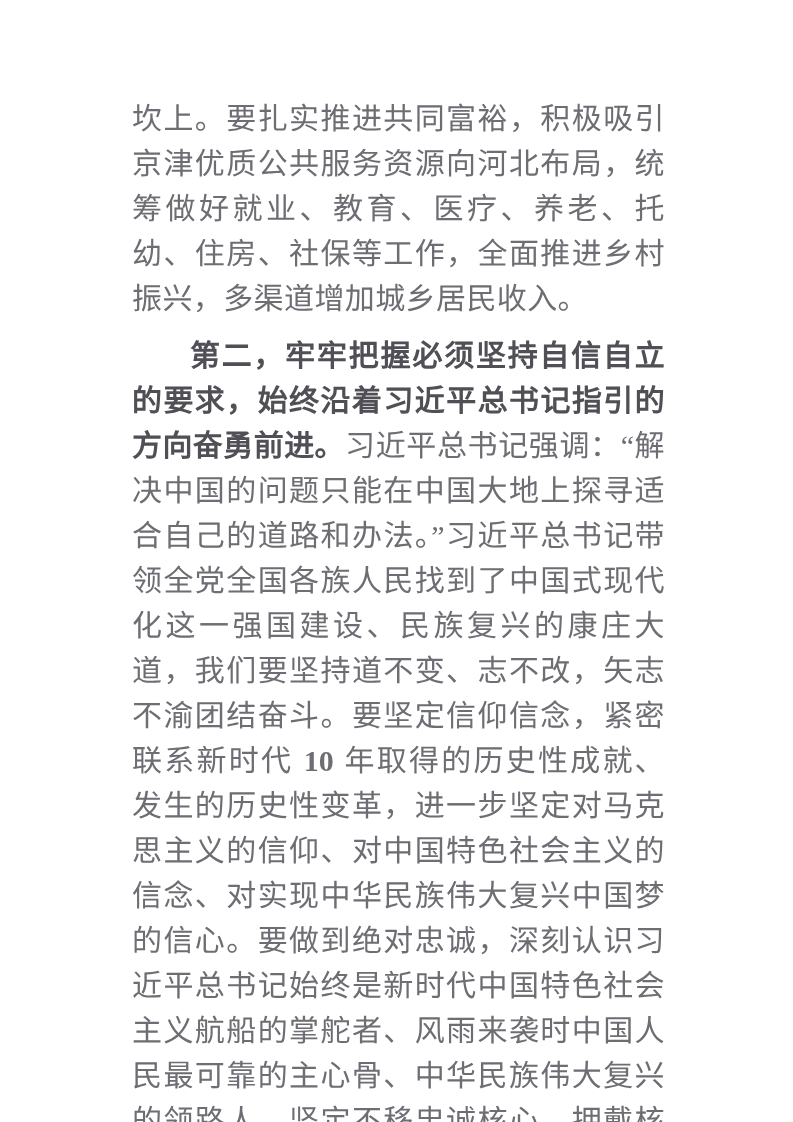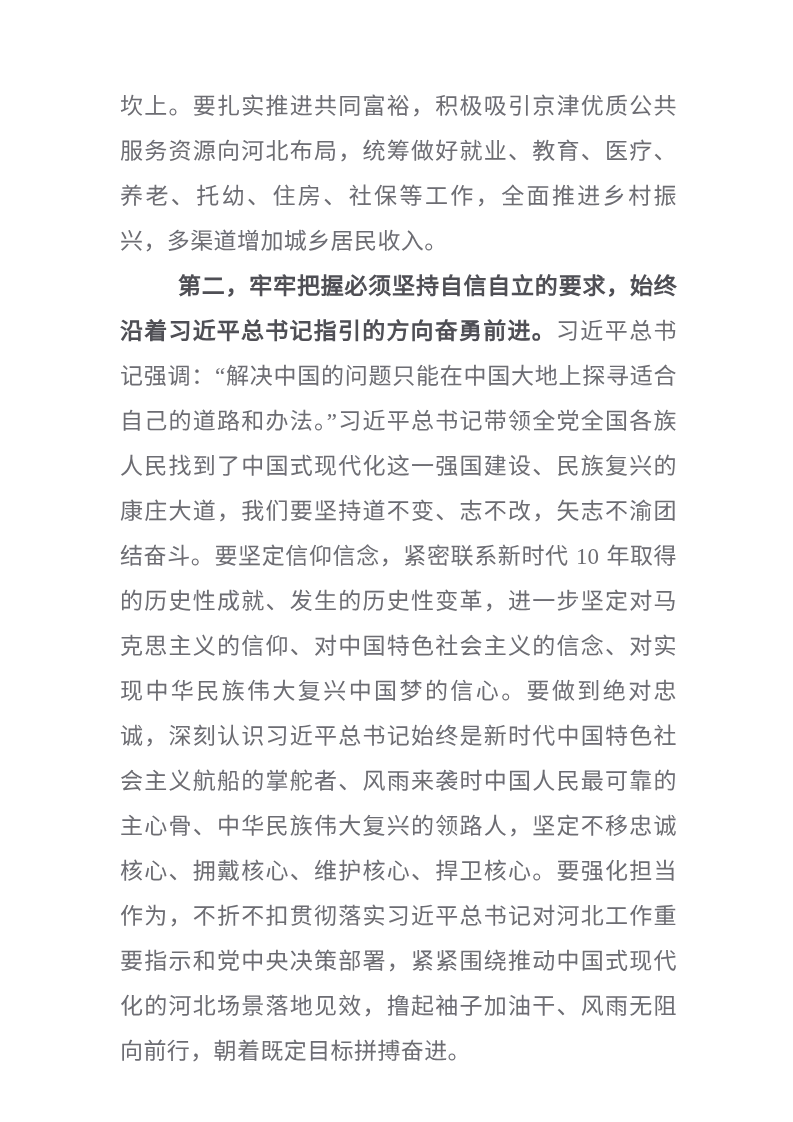--- a/index.html
+++ b/index.html
@@ -20,24 +20,24 @@
   }
 
   .text-column {
     position: absolute;
     left: 120px;
     top: 84px;
     width: 557px;
   }
 
   .para {
-    margin: 0;
+    margin: 12px;
     padding: 0;
     font-family: "Liberation Serif", "DejaVu Serif", serif;
-    font-size: 23px;
+    font-size: 30px;
     line-height: 45px;
     color: #6d6d73;
     text-align: justify;
     text-align-last: left;
     text-justify: inter-character;
     letter-spacing: 0.4px;
     font-weight: 400;
     -webkit-font-smoothing: antialiased;
   }
 
@@ -52,20 +52,21 @@
   .lead-bold {
     font-weight: 700;
     color: #4f4f55;
     letter-spacing: 0.2px;
   }
 
   .latin-num {
     font-family: "Liberation Serif", "DejaVu Serif", serif;
     letter-spacing: 0;
     padding: 0 1px;
+    font-weight: bold;
   }
 </style>
 </head>
 <body>
 
 <div class="page">
   <div class="text-column">
 
     <p class="para">
       <span>坎上。要扎实推进共同富裕，积极吸引京津优质公共服务资源向河北布局，统筹做好就业、教育、医疗、养老、托幼、住房、社保等工作，全面推进乡村振兴，多渠道增加城乡居民收入。</span>

